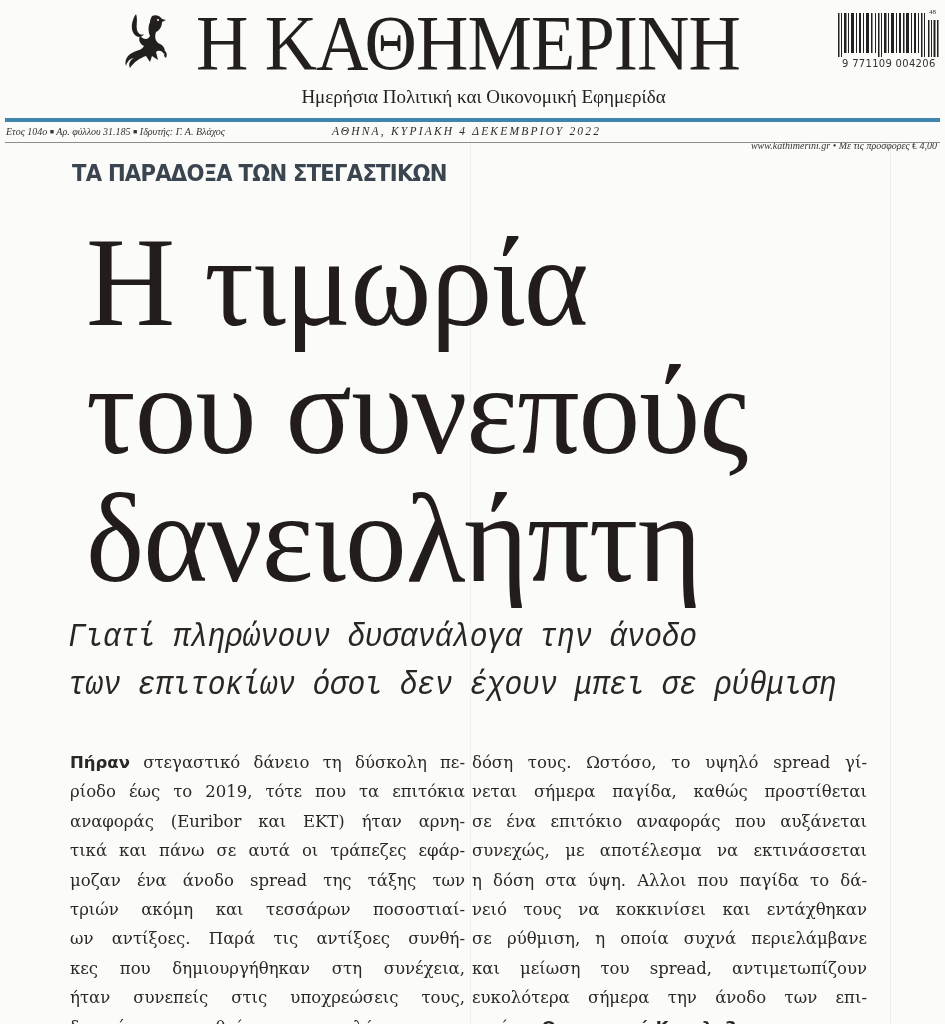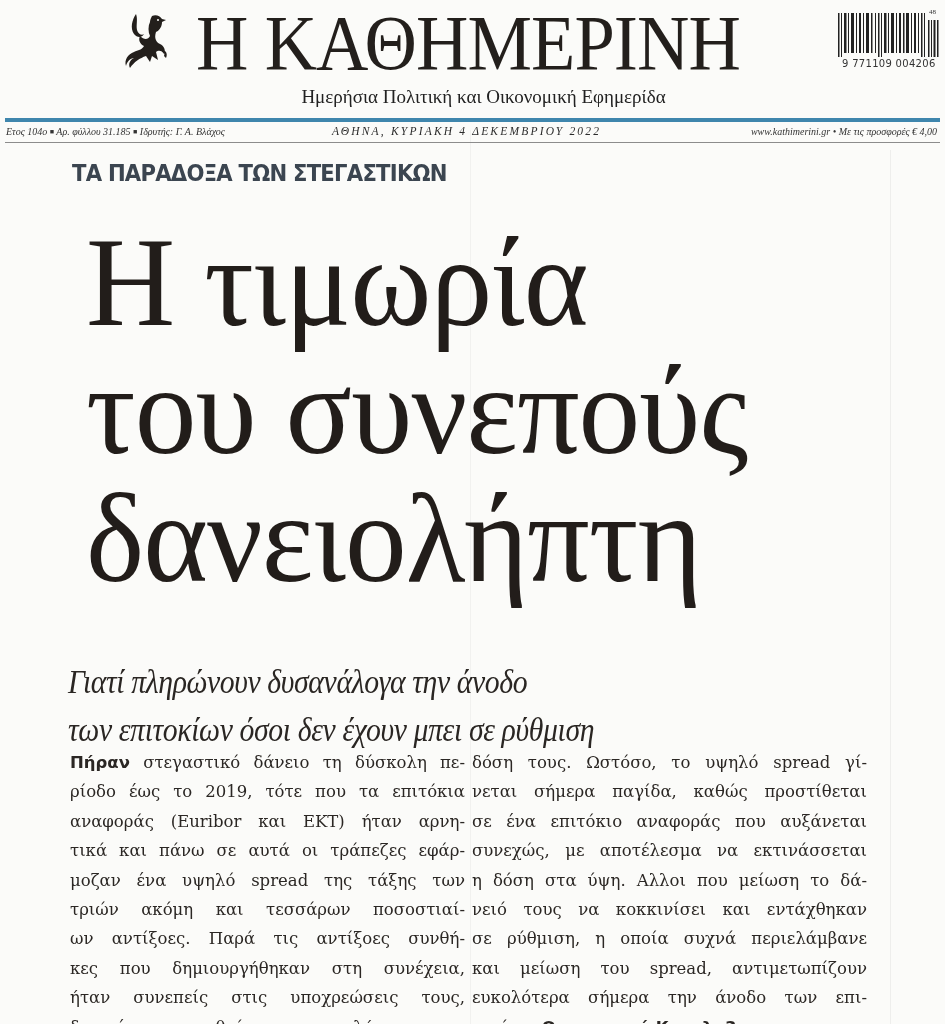--- a/index.html
+++ b/index.html
@@ -58,21 +58,21 @@
     .dateline {
       position: absolute; left: 0; top: 124px; width: 945px; height: 16px;
       font-family: "Liberation Serif", "DejaVu Serif", serif;
       font-style: italic; font-size: 10px; color: #333;
     }
     .dateline-left { position: absolute; left: 6px; top: 2px; white-space: nowrap; }
     .dateline-center {
       position: absolute; left: 332px; top: 1px; font-size: 11.5px;
       letter-spacing: 2.2px; white-space: nowrap; color: #2b2b2b; font-style: italic;
     }
-    .dateline-right { position: absolute; right: 8px; top: 2px; white-space: nowrap; font-style: italic; }
+    .dateline-right { position: absolute; right: 8px; top: 16px; white-space: nowrap; font-style: italic; }
     .sq { font-style: normal; font-size: 7px; vertical-align: 1px; }
     .rule-gray {
       position: absolute; left: 5px; top: 142px; width: 935px; height: 1px;
       background: #8c8c8c;
     }
     
     .kicker {
       position: absolute; left: 72px; top: 160px;
       font-family: "DejaVu Sans", "Liberation Sans", sans-serif;
       font-weight: bold; font-size: 22.5px; letter-spacing: -0.8px;
@@ -81,23 +81,23 @@
     }
     .headline {
       position: absolute; left: 70px; top: 202px; width: 820px;
       font-family: "Liberation Serif", "DejaVu Serif", serif;
       font-size: 128px; line-height: 128px; letter-spacing: -1px;
       color: #221d1a;
     }
     .headline div { white-space: nowrap; transform: scaleX(0.965); transform-origin: left top; }
     .deck {
       position: absolute; left: 68px; top: 614px; width: 820px;
-      font-family: Liberation Serif, serif;
+      font-family: Liberation Mono, monospace;
       font-style: italic; font-size: 33px; line-height: 48px;
-      color: #2a2623; letter-spacing: -0.4px; margin-top: 44px;
+      color: #2a2623; letter-spacing: -0.4px;
     }
     .deck div { white-space: nowrap; transform: scaleX(0.9); transform-origin: left top; }
     .body-col {
       position: absolute; top: 748px; width: 395px;
       font-family: "DejaVu Serif", "Liberation Serif", serif;
       font-size: 16.5px; line-height: 29.4px; color: #2b2724;
     }
     .body-col div { white-space: nowrap; text-align: justify; text-align-last: justify; }
     .col1 { left: 70px; }
     .col2 { left: 472px; }
@@ -197,34 +197,34 @@
     <div class="deck">
       <div>Γιατί πληρώνουν δυσανάλογα την άνοδο</div>
       <div>των επιτοκίων όσοι δεν έχουν μπει σε ρύθμιση</div>
     </div>
 
     <div class="body-col col1">
       <div><span class="lead">Πήραν</span><span> στεγαστικό δάνειο τη δύσκολη πε-</span></div>
       <div>ρίοδο έως το 2019, τότε που τα επιτόκια</div>
       <div>αναφοράς (Euribor και ΕΚΤ) ήταν αρνη-</div>
       <div>τικά και πάνω σε αυτά οι τράπεζες εφάρ-</div>
-      <div>μοζαν ένα υψηλό spread της τάξης των</div>
+      <div>μοζαν ένα άνοδο spread της τάξης των</div>
       <div>τριών ακόμη και τεσσάρων ποσοστιαί-</div>
       <div>ων αντίξοες. Παρά τις αντίξοες συνθή-</div>
       <div>κες που δημιουργήθηκαν στη συνέχεια,</div>
       <div>ήταν συνεπείς στις υποχρεώσεις τους,</div>
       <div>δεν έκαναν ρυθμίσεις και πλήρωναν τη</div>
     </div>
 
     <div class="body-col col2">
       <div>δόση τους. Ωστόσο, το υψηλό spread γί-</div>
       <div>νεται σήμερα παγίδα, καθώς προστίθεται</div>
       <div>σε ένα επιτόκιο αναφοράς που αυξάνεται</div>
       <div>συνεχώς, με αποτέλεσμα να εκτινάσσεται</div>
-      <div>η δόση στα ύψη. Αλλοι που μείωση το δά-</div>
+      <div>η δόση στα ύψη. Αλλοι που παγίδα το δά-</div>
       <div>νειό τους να κοκκινίσει και εντάχθηκαν</div>
       <div>σε ρύθμιση, η οποία συχνά περιελάμβανε</div>
       <div>και μείωση του spread, αντιμετωπίζουν</div>
       <div>ευκολότερα σήμερα την άνοδο των επι-</div>
       <div class="last-line"><span>τοκίων. </span><span class="ref">Οικονομική Κ, σελ. 3</span></div>
     </div>
   </article>
 </div>
 
 </body></html>

